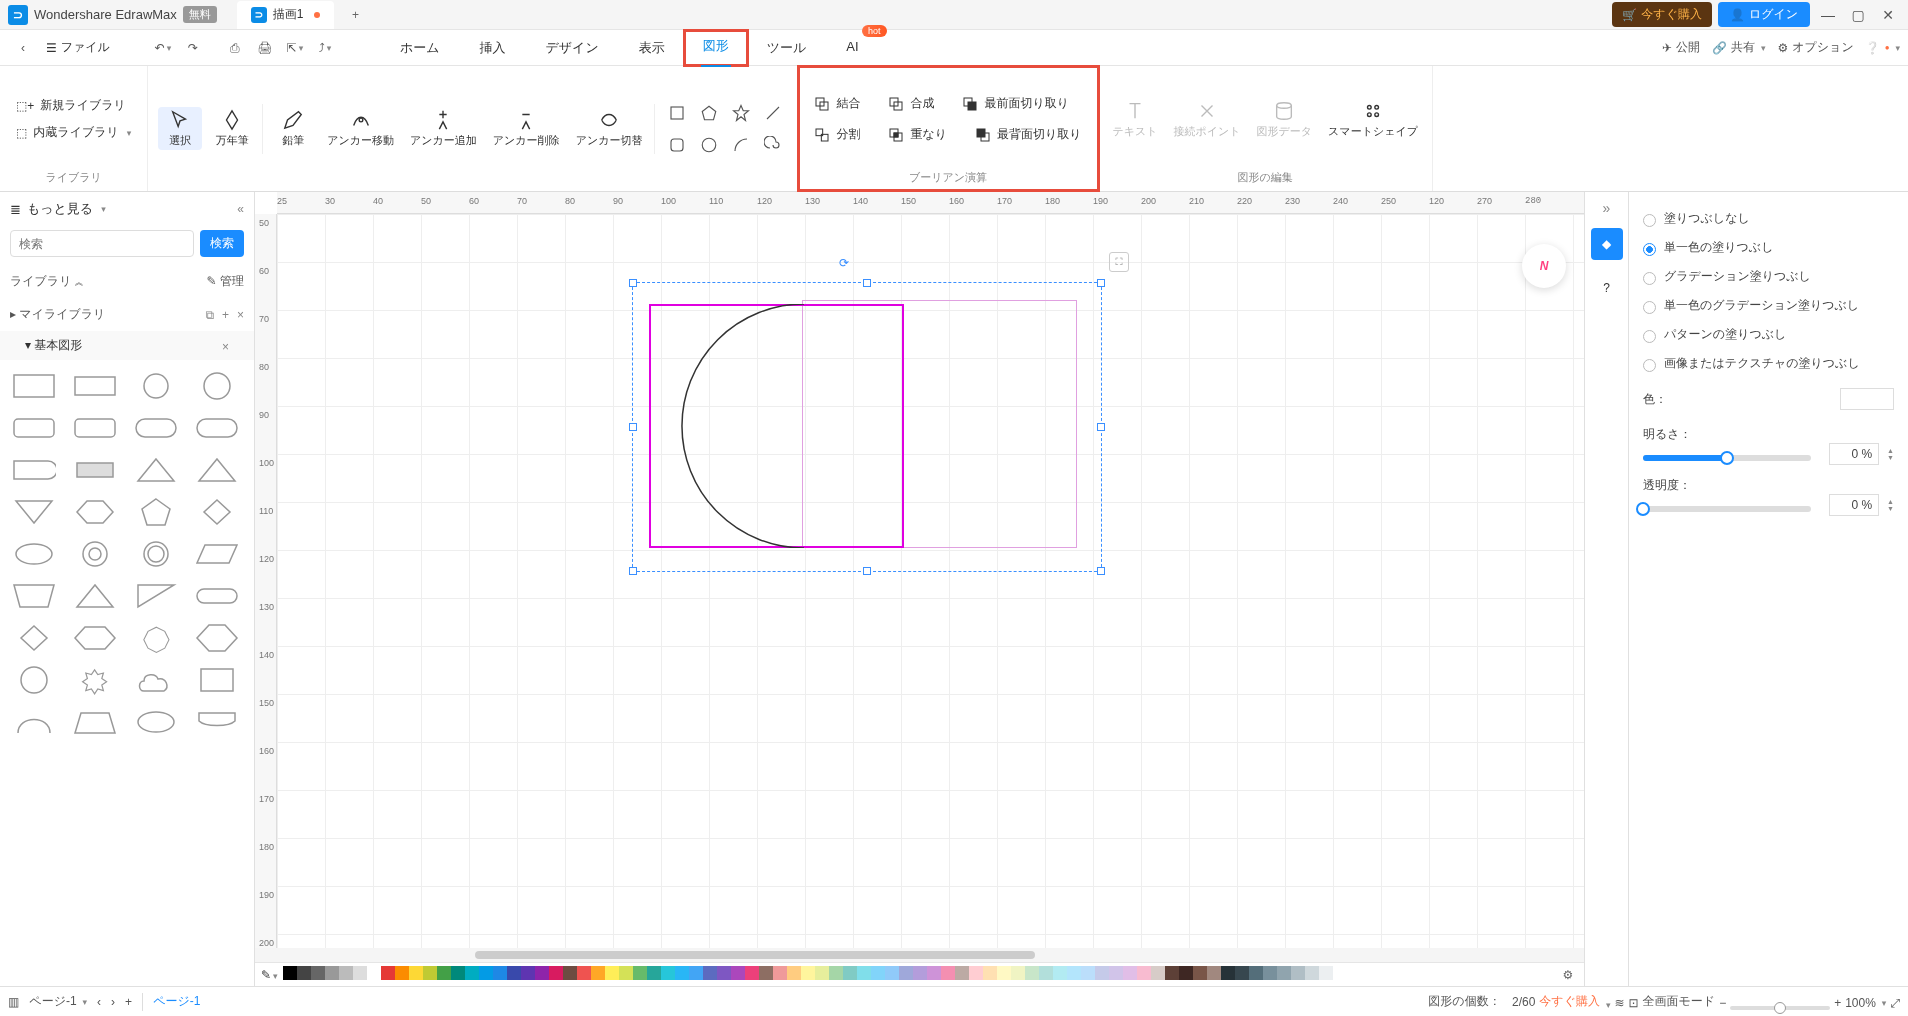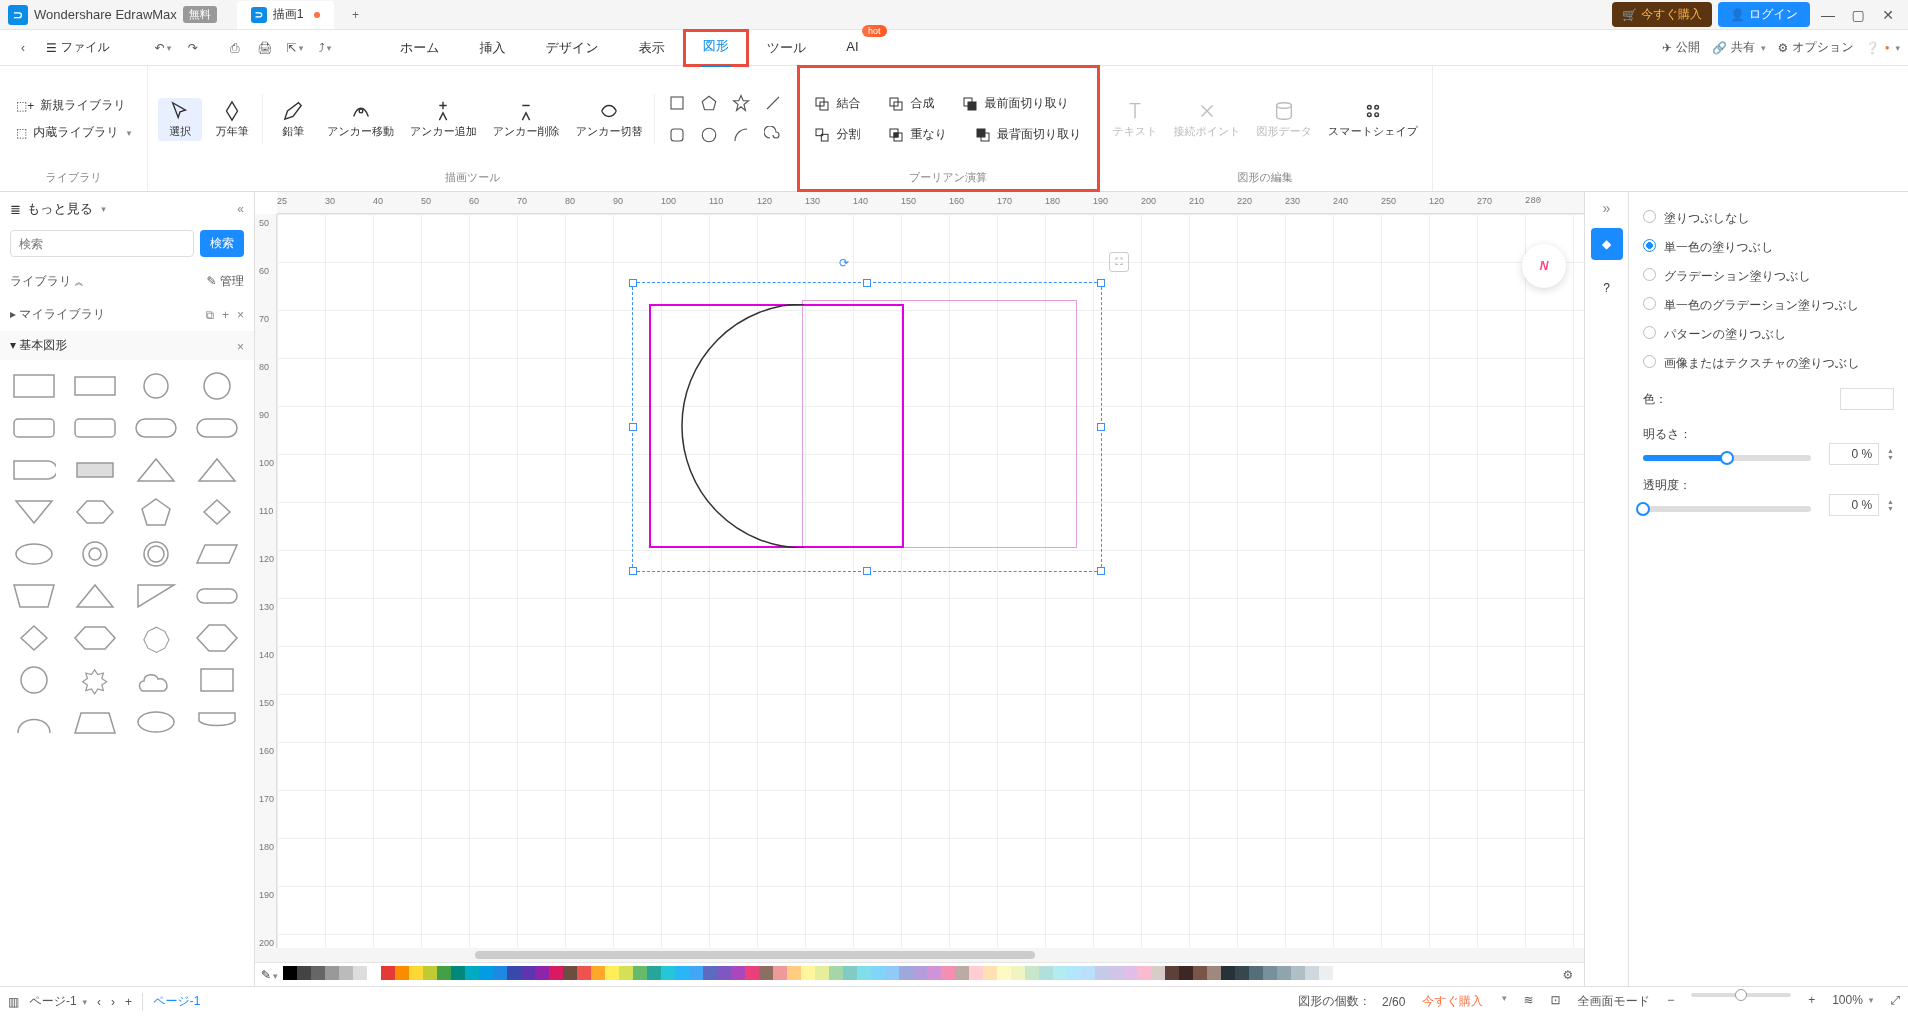--- a/index.html
+++ b/index.html
@@ -56,21 +56,21 @@
 
 .left-panel { width: 255px; border-right: 1px solid #e0e0e0; display: flex; flex-direction: column; }
 .lp-header { display: flex; align-items: center; justify-content: space-between; padding: 8px 10px; }
 .lp-header-title { display: flex; align-items: center; gap: 6px; font-size: 13px; font-weight: 500; }
 .lp-collapse { color: #888; }
 .lp-search-row { display: flex; gap: 6px; padding: 4px 10px 8px; }
 .lp-search { flex: 1; border: 1px solid #ddd; border-radius: 4px; padding: 5px 8px; font-size: 12px; }
 .lp-search-btn { background: #1a8cff; color: #fff; border-radius: 4px; padding: 5px 10px; font-size: 12px; }
 .lp-section-row { display: flex; justify-content: space-between; align-items: center; padding: 8px 10px; font-size: 12px; color: #555; }
 .lp-section-row .ctrls { display: flex; gap: 8px; color: #888; }
-.lp-category { display: flex; align-items: flex-end; justify-content: space-between; padding: 6px 10px; background: #f9f9f9; font-size: 12px; }
+.lp-category { display: flex; align-items: flex-end; justify-content: space-between; padding: 6px 25px; background: #f9f9f9; font-size: 12px; }
 .lp-category .close { color: #888; }
 .lp-shapes { display: grid; grid-template-columns: repeat(4, 1fr); gap: 10px; padding: 10px; overflow-y: auto; }
 .lp-shape { width: 48px; height: 32px; display: flex; align-items: center; justify-content: center; }
 .lp-shape svg { width: 44px; height: 30px; stroke: #999; fill: none; stroke-width: 1.5; }
 
 
 .canvas-wrap { flex: 1; display: flex; flex-direction: column; position: relative; background: #fff; }
 .ruler-h { height: 22px; background: #f7f7f7; display: flex; border-bottom: 1px solid #ddd; font-size: 9px; color: #777; position: relative; margin-left: 22px; }
 .ruler-h span { position: absolute; top: 4px; }
 .canvas-body { flex: 1; display: flex; position: relative; }
@@ -93,35 +93,35 @@
 .prop-strip .collapse { font-size: 14px; color: #888; }
 .prop-strip .ic { width: 32px; height: 32px; display: flex; align-items: center; justify-content: center; border-radius: 4px; }
 .prop-strip .ic.active { background: #1a8cff; color: #fff; }
 
 
 .right-panel { width: 280px; border-left: 1px solid #e0e0e0; display: flex; flex-direction: column; padding: 0; }
 .rp-tabs { display: flex; border-bottom: 1px solid #eee; }
 .rp-tab { flex: 1; padding: 10px; text-align: center; font-size: 13px; color: #666; }
 .rp-tab.active { color: #1a8cff; border-bottom: 2px solid #1a8cff; font-weight: 500; }
 .rp-body { padding: 12px 14px; font-size: 12px; color: #444; }
-.rp-radio-row { display: flex; align-items: flex-start; gap: 8px; padding: 6px 0; }
+.rp-radio-row { display: flex; align-items: flex-end; gap: 8px; padding: 6px 0; }
 .rp-radio { width: 13px; height: 13px; border: 1.5px solid #bbb; border-radius: 50%; flex-shrink: 0; }
 .rp-radio.checked { border-color: #1a8cff; background: radial-gradient(#1a8cff 40%, #fff 45%); }
 .rp-field { display: flex; align-items: center; justify-content: space-between; padding: 10px 0; }
 .rp-color-box { width: 54px; height: 22px; border: 1px solid #ddd; background: #fff; }
 .rp-slider-row { padding: 6px 0; }
 .rp-slider { position: relative; height: 6px; background: #ddd; border-radius: 3px; margin-top: 8px; }
 .rp-slider-fill { position: absolute; height: 100%; background: #1a8cff; border-radius: 3px; }
 .rp-slider-thumb { position: absolute; top: -4px; width: 14px; height: 14px; background: #fff; border: 2px solid #1a8cff; border-radius: 50%; transform: translateX(-50%); }
 .rp-val { width: 50px; border: 1px solid #ddd; padding: 3px 6px; margin-left: 10px; text-align: right; }
 
 
 .statusbar { height: 30px; border-top: 1px solid #e0e0e0; display: flex; align-items: center; padding: 0 8px; font-size: 12px; color: #555; }
 .sb-left { display: flex; align-items: center; gap: 10px; }
-.sb-right { margin-left: auto; display: flex; align-items: flex-start; gap: 17px; }
+.sb-right { margin-left: auto; display: flex; align-items: flex-end; gap: 4px; }
 .sb-item { display: flex; align-items: center; gap: 4px; }
 .sb-link { color: #ff7043; }
 .sb-slider { width: 100px; height: 4px; background: #ddd; border-radius: 2px; position: relative; }
 .sb-slider-thumb { position: absolute; left: 50%; top: -4px; width: 12px; height: 12px; background: #fff; border: 1.5px solid #999; border-radius: 50%; transform: translateX(-50%); }
 .dd { font-size: 9px; color: #888; margin-left: 2px; }
 </style>
 </head>
 <body>
 
 <div class="titlebar">
@@ -300,21 +300,20 @@
               </svg>
             </div>
         <div class="rib-shape-cell">
               <svg viewBox="0 0 24 24" fill="none" stroke="#555" stroke-width="1.5">
                 <path d="M12 12a4 4 0 104-4 8 8 0 10-8 8"></path>
               </svg>
             </div>
       </div>
     </div>
       </div>
-    <div class="rib-label">描画ツール</div>
   </div>
 
   <div class="rib-group highlighted">
     <div class="rib-items" style="gap:10px">
       <div class="rib-row" style="gap:16px">
         <div class="rib-small-btn">
             <svg viewBox="0 0 24 24" fill="none" stroke="#333" stroke-width="1.5">
               <rect x="3" y="3" width="12" height="12"></rect>
               <rect x="9" y="9" width="12" height="12"></rect>
             </svg>

